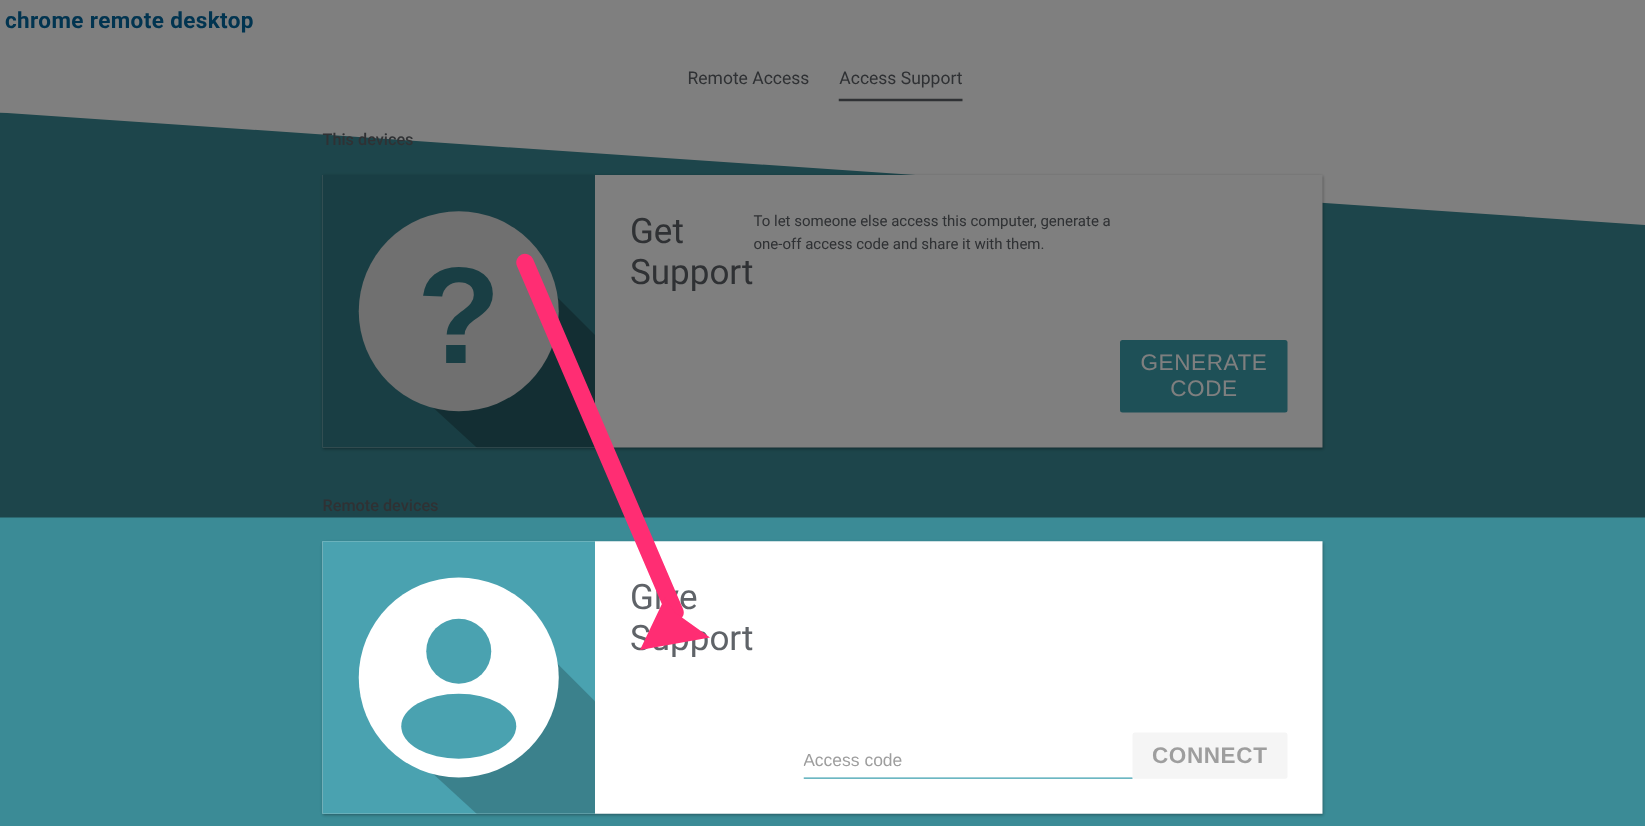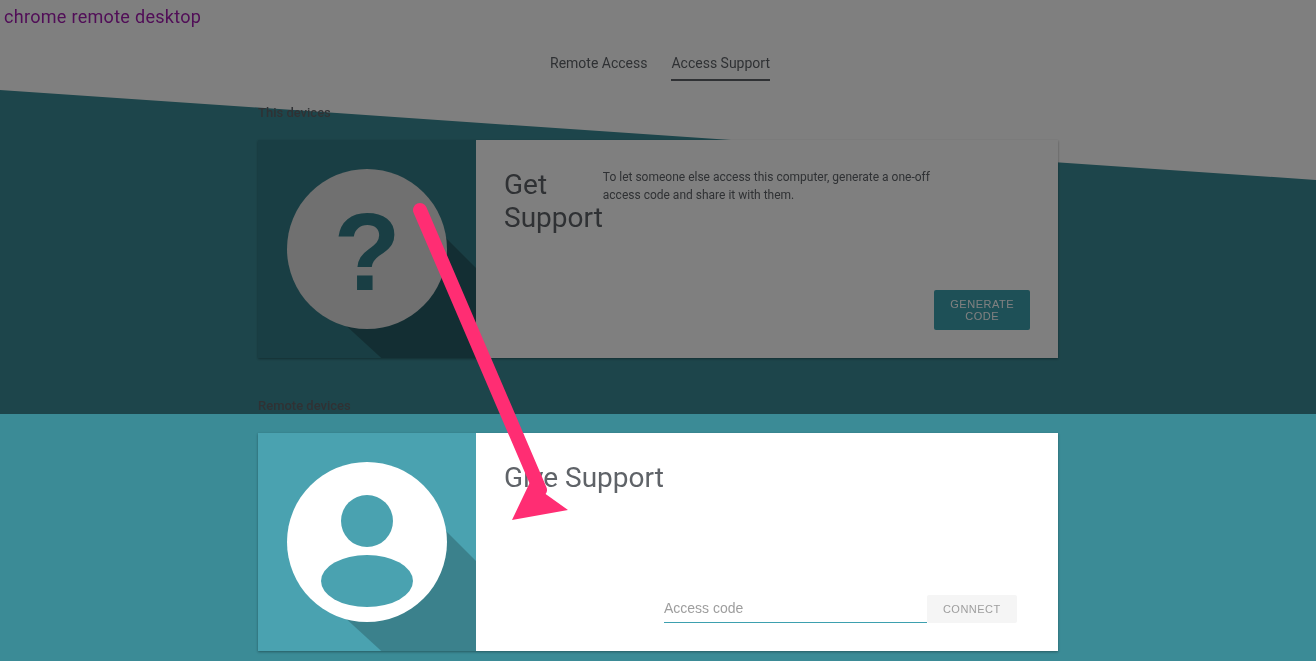--- a/index.html
+++ b/index.html
@@ -15,23 +15,23 @@
     position: absolute; inset: 0;
     background: #3b8b96;
     clip-path: polygon(0 90px, 100% 180px, 100% 100%, 0 100%);
     z-index: 0;
   }
   .header {
     position: relative; z-index: 1;
     padding: 6px 0 0 4px;
   }
   .brand {
-    color: #a21caf;
+    color: #0369a1;
     font-size: 18px;
-    font-weight: 400;
+    font-weight: 700;
     letter-spacing: 0.3px;
   }
   .tabs {
     display: flex; justify-content: center; gap: 24px;
     margin-top: 20px;
   }
   .tab {
     color: #5f6368;
     font-size: 14px;
     padding: 8px 0;
@@ -88,34 +88,35 @@
     line-height: 1.5;
   }
   .card-actions {
     margin-top: auto;
     display: flex;
     justify-content: flex-end;
   }
   .btn {
     padding: 8px 16px;
     border: none;
-    font-size: 11px;
+    font-size: 18px;
     font-weight: 500;
     letter-spacing: 0.5px;
     cursor: pointer;
     text-transform: uppercase;
     border-radius: 2px;
   }
   .btn-primary {
     background: #3da0af;
     color: #fff;
   }
   .btn-secondary {
     background: #f5f5f5;
     color: #9e9e9e;
+    font-weight: bold;
   }
   .input-flex {
     display: flex;
     align-items: flex-end;
     gap: 20px;
     margin-top: 12px;
   }
   .input-wrap { width: 263px; margin-top: 44px; }
   .text-input {
     width: 100%;

